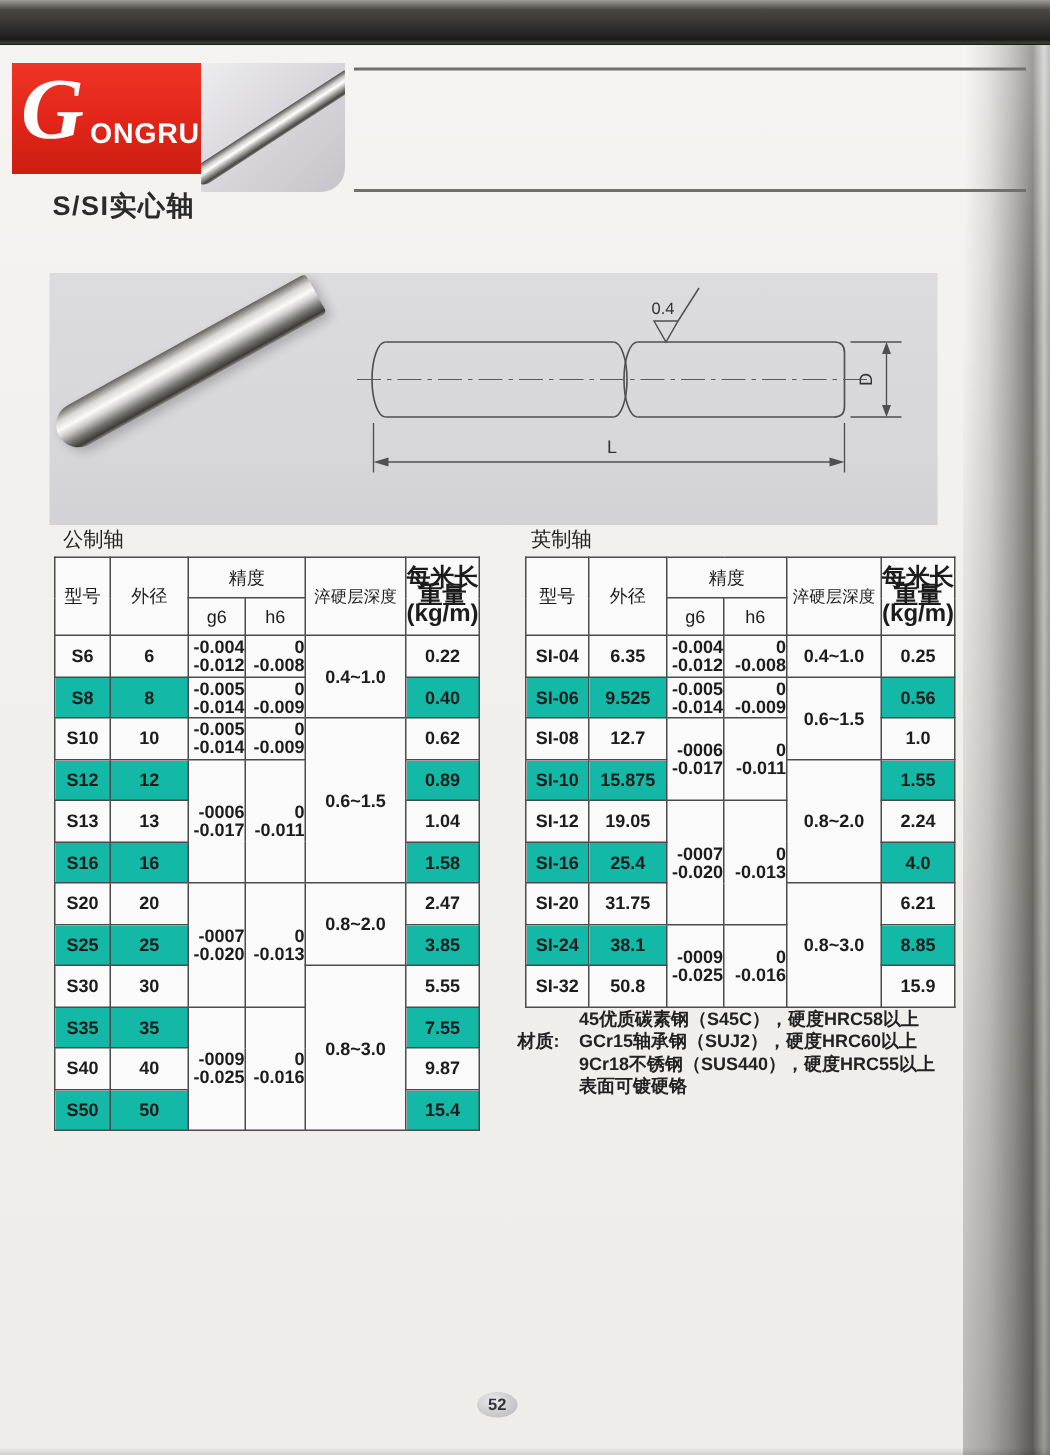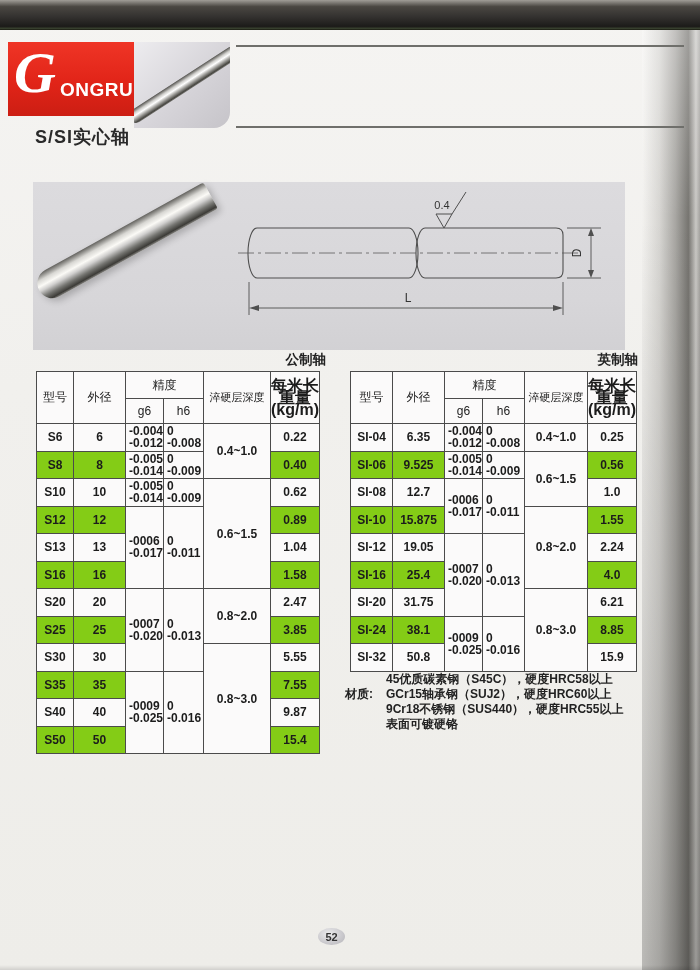--- a/index.html
+++ b/index.html
@@ -42,45 +42,45 @@
     background:linear-gradient(180deg,#dcdbde 0%,#d7d6d9 70%,#d2d1d4 100%);}
   .panel-rod{position:absolute;left:-6px;top:46px;width:196px;height:30px;
     transform:rotate(-29deg);border-radius:15px 3px 3px 15px/50% 3px 3px 50%;
     box-shadow:2px 4px 7px rgba(0,0,0,.22);
     background:linear-gradient(180deg,#63625e 0%,#d8d7d3 22%,#fbfaf6 40%,#cfcecd 55%,#757571 75%,#3c3b37 92%,#8b8a86 100%);}
   .panel-label{position:absolute;left:32px;top:110px;width:110px;text-align:center;
     font-size:14px;font-weight:bold;line-height:17px;color:#222;white-space:pre-line;}
   .draw-svg{position:absolute;left:0;top:0;}
 
   
-  .sec-title{position:absolute;top:351px;width:284px;text-align:right;
-    font-size:13.5px;font-weight:bold;color:#222;}
+  .sec-title{position:absolute;top:351px;width:284px;text-align:left;
+    font-size:13.5px;font-weight:normal;color:#222;}
   .sec-metric{left:42px;}
   .sec-inch{left:354px;}
 
   
   .spec-table{position:absolute;top:371px;border-collapse:collapse;table-layout:fixed;
     background:#fbfafa;}
   .tbl-metric{left:36px;}
   .tbl-inch{left:350px;}
   .spec-table th,.spec-table td{border:1.6px solid #4b4b4b;padding:0;text-align:center;
     vertical-align:middle;color:#1c1c1c;overflow:hidden;}
   .spec-table th{font-size:12px;font-weight:normal;background:#fbfafa;}
   .spec-table thead tr:first-child th{height:26px;}
   .spec-table thead tr:last-child th{height:24px;}
   th.h-weight{font-size:16px;line-height:12px;white-space:pre-line;font-weight:bold;}
   th.h-depth{font-size:11px;}
   .spec-table tbody td{height:26.5px;font-size:12px;}
   td.c-model{font-weight:bold;}
   td.c-od{font-weight:bold;}
-  td.c-prec{font-size:11px;line-height:12px;text-align:left;padding-left:3px;
+  td.c-prec{font-size:11px;line-height:12px;text-align:right;padding-left:3px;
     white-space:pre-line;font-weight:bold;}
   td.c-depth{font-size:11.5px;font-weight:bold;}
   td.c-weight{font-weight:bold;}
-  td.shade{background:#84cc16;text-align:center;}
+  td.shade{background:#14b8a6;text-align:center;}
 
   
   .notes{position:absolute;left:345px;top:672px;display:flex;font-size:12px;
     font-weight:bold;color:#222;line-height:15px;}
   .notes-label{flex:none;margin-top:15px;}
   .notes-lines{margin-left:13px;}
 
   
   .badge{position:absolute;left:318px;top:928px;width:27px;height:17px;border-radius:50%;
     background:radial-gradient(ellipse at 40% 35%,#ececee 0%,#c9c8cc 60%,#b3b2b6 100%);

